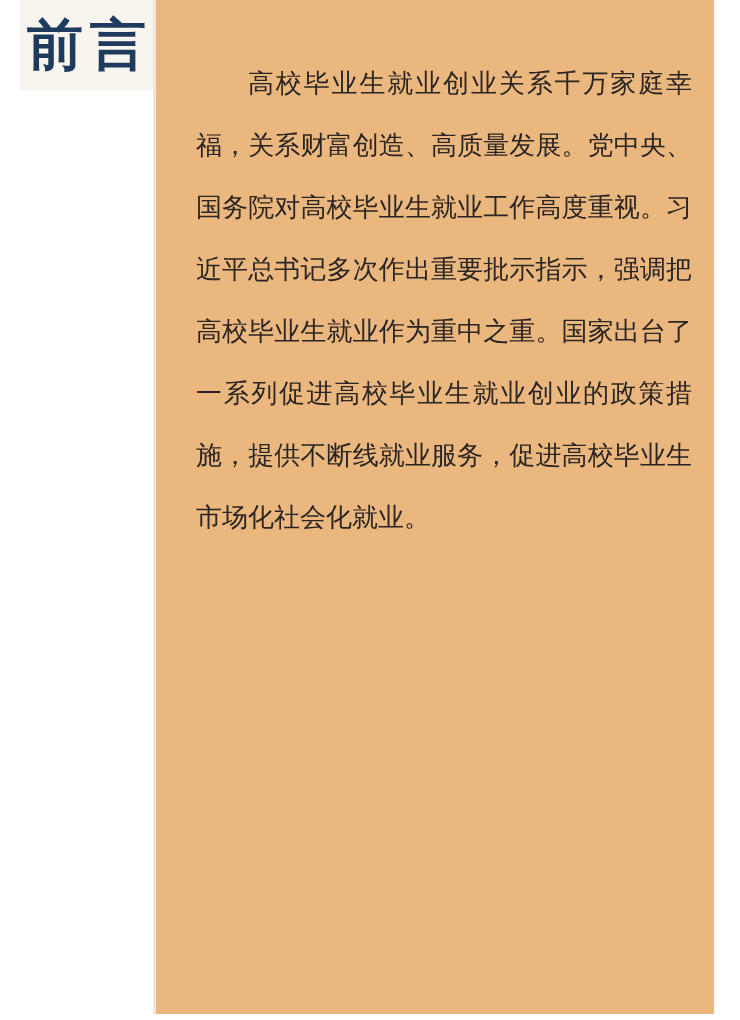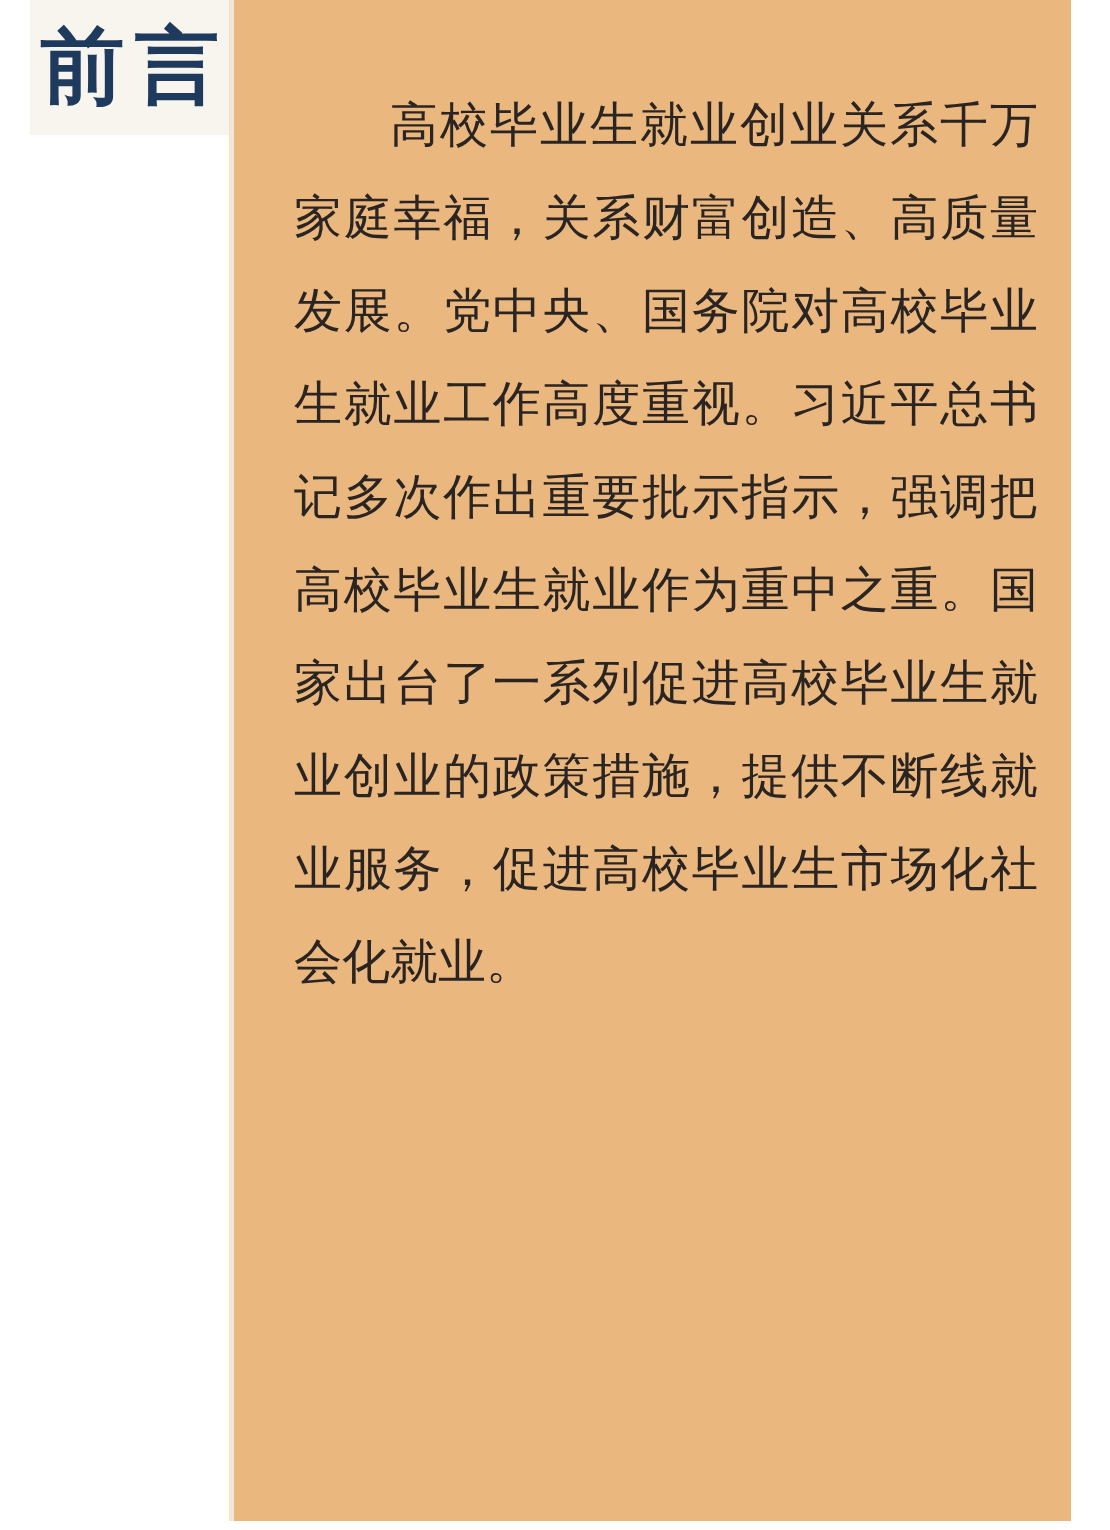--- a/index.html
+++ b/index.html
@@ -41,21 +41,21 @@
   .content-panel {
     flex: 1;
     background: #eab77f;
     border-left: 3px solid #f2e7d6;
     padding: 52px 22px 0 40px;
     box-sizing: border-box;
   }
 
   .body-paragraph {
     margin: 0;
-    font-size: 32px;
+    font-size: 26px;
     line-height: 62px;
     color: #2a2422;
     text-align: justify;
     text-justify: inter-ideograph;
     text-indent: 2em;
     word-break: break-all;
     overflow-wrap: break-word;
   }
 </style>
 </head>

